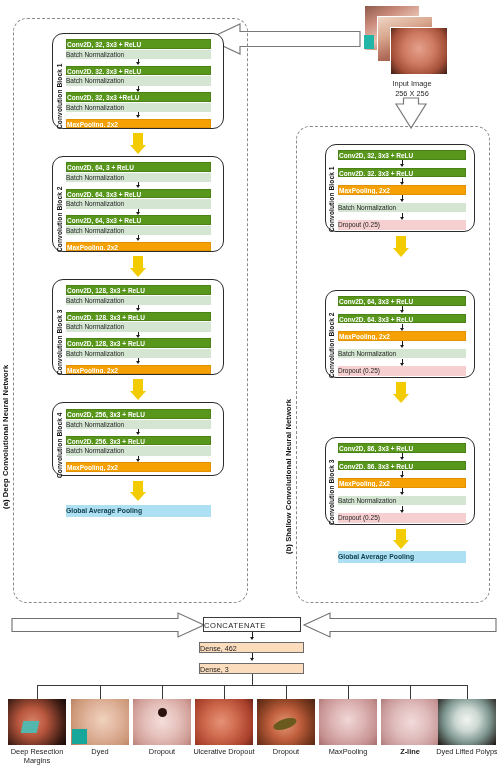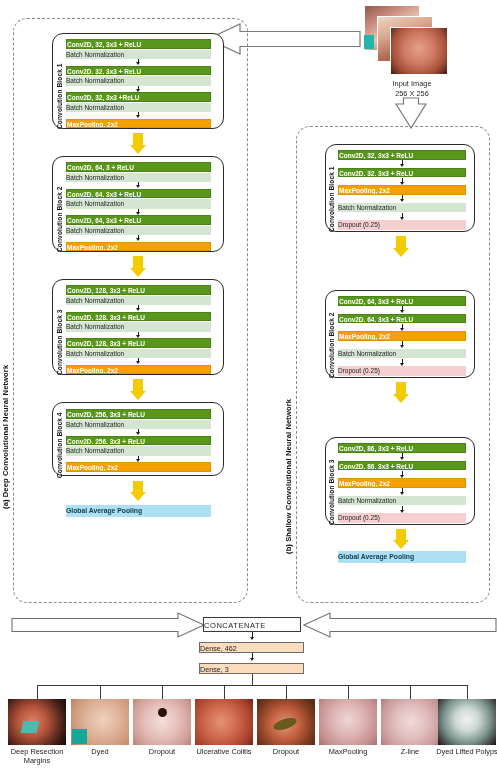--- a/index.html
+++ b/index.html
@@ -351,40 +351,40 @@
   <div class="leafline" style="left:162px;top:685px;width:1.2px;height:14px;"></div>
   <div class="class-item" style="left:133px;top:699px;">
     <div class="class-img" style="left:0px;top:0px;background:radial-gradient(circle at 50% 48%,#f4dedb 0%,#e5bfba 45%,#cf9d96 80%,#b87f78 100%);"></div>
     <div style="position:absolute;left:25px;top:9px;width:9px;height:9px;border-radius:50%;background:#2b120d;"></div>
     <div class="class-label" style="left:-9px;top:48px;">Dropout</div>
   </div>
 
   <div class="leafline" style="left:224px;top:685px;width:1.2px;height:14px;"></div>
   <div class="class-item" style="left:195px;top:699px;">
     <div class="class-img" style="left:0px;top:0px;background:radial-gradient(circle at 45% 50%,#e59277 0%,#cf6a4e 40%,#a9402b 78%,#6d2418 100%);"></div>
-    <div class="class-label" style="left:-9px;top:48px;">Ulcerative Colitis</div>
+    <div class="class-label" style="left:-9px;top:48px;">Ulcerative Dropout</div>
   </div>
 
   <div class="leafline" style="left:286px;top:685px;width:1.2px;height:14px;"></div>
   <div class="class-item" style="left:257px;top:699px;">
     <div class="class-img" style="left:0px;top:0px;background:radial-gradient(circle at 48% 55%,#e09878 0%,#c2603e 38%,#7d3a1f 72%,#4a2311 100%);"></div>
     <div style="position:absolute;left:16px;top:20px;width:24px;height:10px;border-radius:50%;background:#6b5a1e;transform:rotate(-18deg);"></div>
     <div class="class-label" style="left:-9px;top:48px;">Dropout</div>
   </div>
 
   <div class="leafline" style="left:348px;top:685px;width:1.2px;height:14px;"></div>
   <div class="class-item" style="left:319px;top:699px;">
     <div class="class-img" style="left:0px;top:0px;background:radial-gradient(circle at 50% 45%,#f0d7d7 0%,#ddb3b3 42%,#c48f8f 78%,#a86e6e 100%);"></div>
     <div class="class-label" style="left:-9px;top:48px;">MaxPooling</div>
   </div>
 
   <div class="leafline" style="left:410px;top:685px;width:1.2px;height:14px;"></div>
   <div class="class-item" style="left:381px;top:699px;">
     <div class="class-img" style="left:0px;top:0px;background:radial-gradient(circle at 52% 50%,#f2dada 0%,#e0bcbc 45%,#c89898 80%,#ad7a7a 100%);"></div>
-    <div class="class-label" style="left:-9px;top:48px;">Z-line</div>
+    <div class="class-label" style="left:-9px;top:48px;font-weight:bold;">Z-line</div>
   </div>
 
   <div class="leafline" style="left:467px;top:685px;width:1.2px;height:14px;"></div>
   <div class="class-item" style="left:438px;top:699px;">
     <div class="class-img" style="left:0px;top:0px;background:radial-gradient(circle at 50% 45%,#f2f4f1 0%,#cdd8d3 30%,#7e9690 60%,#1b1410 100%);"></div>
     <div class="class-label" style="left:-12px;top:48px;width:82px;">Dyed Lifted Polyps</div>
   </div>
 
 </div>
 

